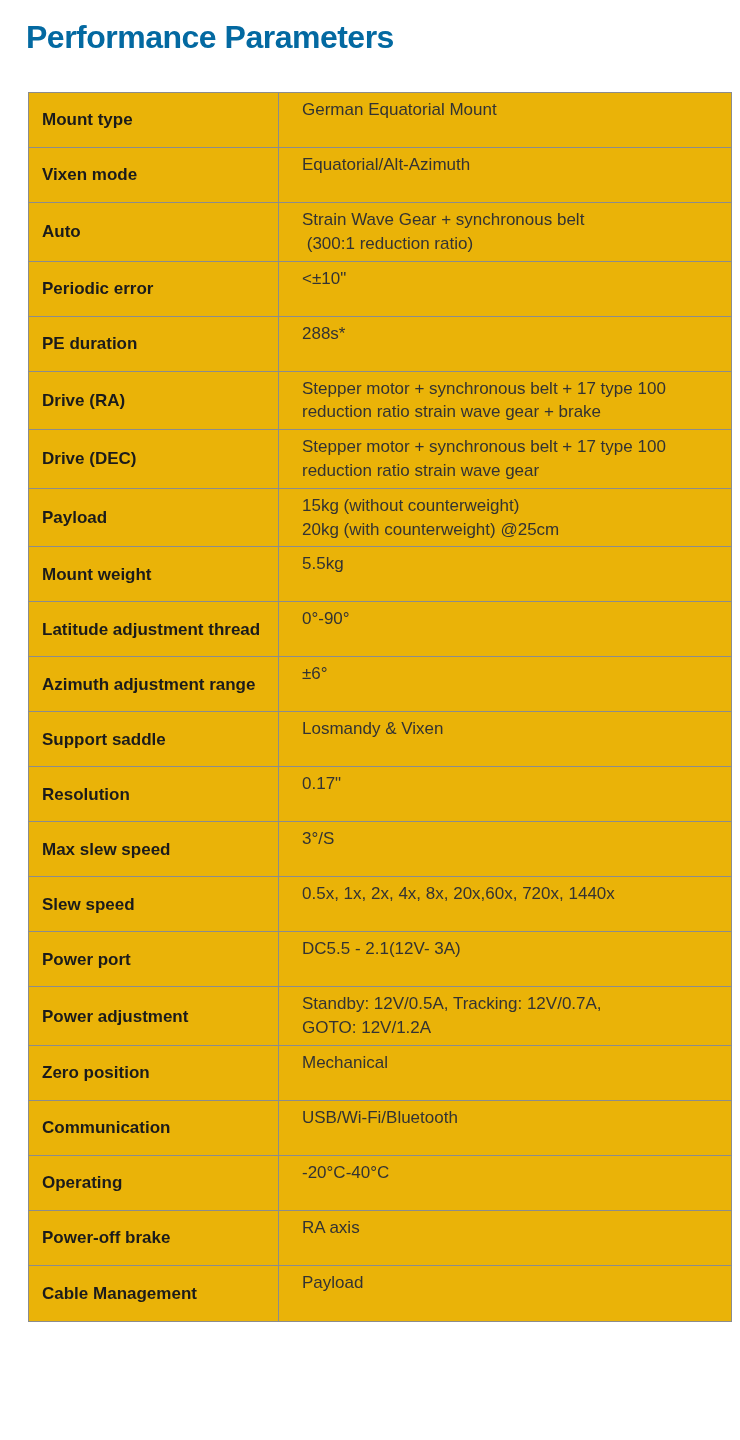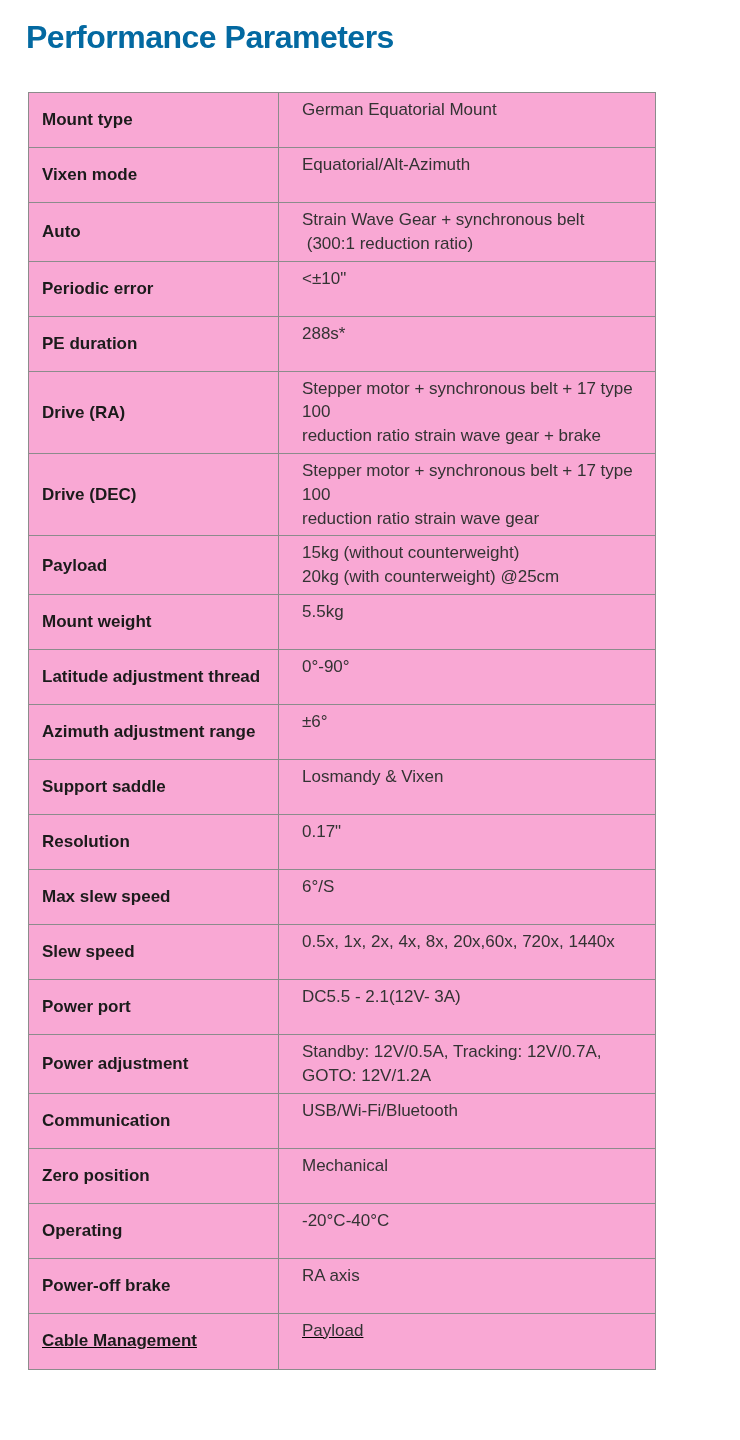--- a/index.html
+++ b/index.html
@@ -17,30 +17,30 @@
     left: 26px;
     font-size: 32px;
     font-weight: 700;
     color: #0369a1;
     letter-spacing: -0.5px;
   }
   .spec-table {
     position: absolute;
     top: 92px;
     left: 28px;
-    width: 628px;
+    width: 704px;
     border: 1px solid #8c8c8c;
-    background: #f9a8d4;
+    background: #eab308;
   }
   .spec-row {
     display: flex;
     min-height: 55px;
     border-bottom: 1px solid #8c8c8c;
   }
-  .spec-row:last-child { border-bottom: none; text-decoration: underline; }
+  .spec-row:last-child { border-bottom: none; }
   .cell-label {
     width: 250px;
     flex: 0 0 250px;
     border-right: 1px solid #8c8c8c;
     display: flex;
     align-items: center;
     padding: 5px 10px 5px 13px;
   }
   .cell-label span {
     font-size: 17px;
@@ -188,21 +188,21 @@
     <div class="cell-value">
       <span>0.17"</span>
     </div>
   </div>
 
   <div class="spec-row">
     <div class="cell-label">
       <span>Max slew speed</span>
     </div>
     <div class="cell-value">
-      <span>6°/S</span>
+      <span>3°/S</span>
     </div>
   </div>
 
   <div class="spec-row">
     <div class="cell-label">
       <span>Slew speed</span>
     </div>
     <div class="cell-value">
       <span>0.5x, 1x, 2x, 4x, 8x, 20x,60x, 720x, 1440x</span>
     </div>
@@ -223,33 +223,33 @@
     </div>
     <div class="cell-value">
       <span>Standby: 12V/0.5A, Tracking: 12V/0.7A,
 GOTO: 12V/1.2A</span>
     </div>
   </div>
 
 
   <div class="spec-row">
     <div class="cell-label">
+      <span>Zero position</span>
+    </div>
+    <div class="cell-value">
+      <span>Mechanical</span>
+    </div>
+  </div>
+
+  <div class="spec-row">
+    <div class="cell-label">
       <span>Communication</span>
     </div>
     <div class="cell-value">
       <span>USB/Wi-Fi/Bluetooth</span>
-    </div>
-  </div>
-
-  <div class="spec-row">
-    <div class="cell-label">
-      <span>Zero position</span>
-    </div>
-    <div class="cell-value">
-      <span>Mechanical</span>
     </div>
   </div>
 
   <div class="spec-row">
     <div class="cell-label">
       <span>Operating</span>
     </div>
     <div class="cell-value">
       <span>-20°C-40°C</span>
     </div>

